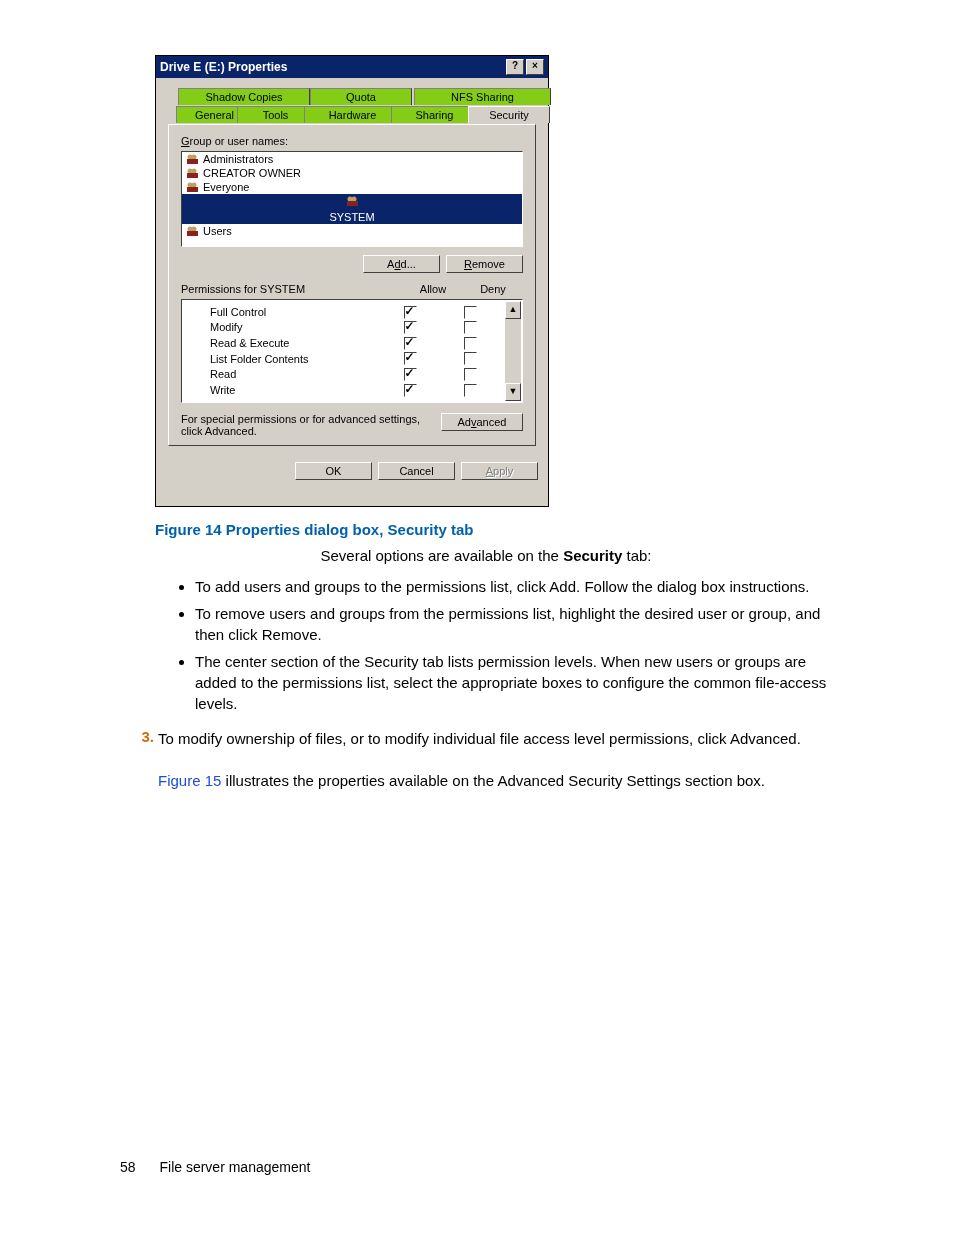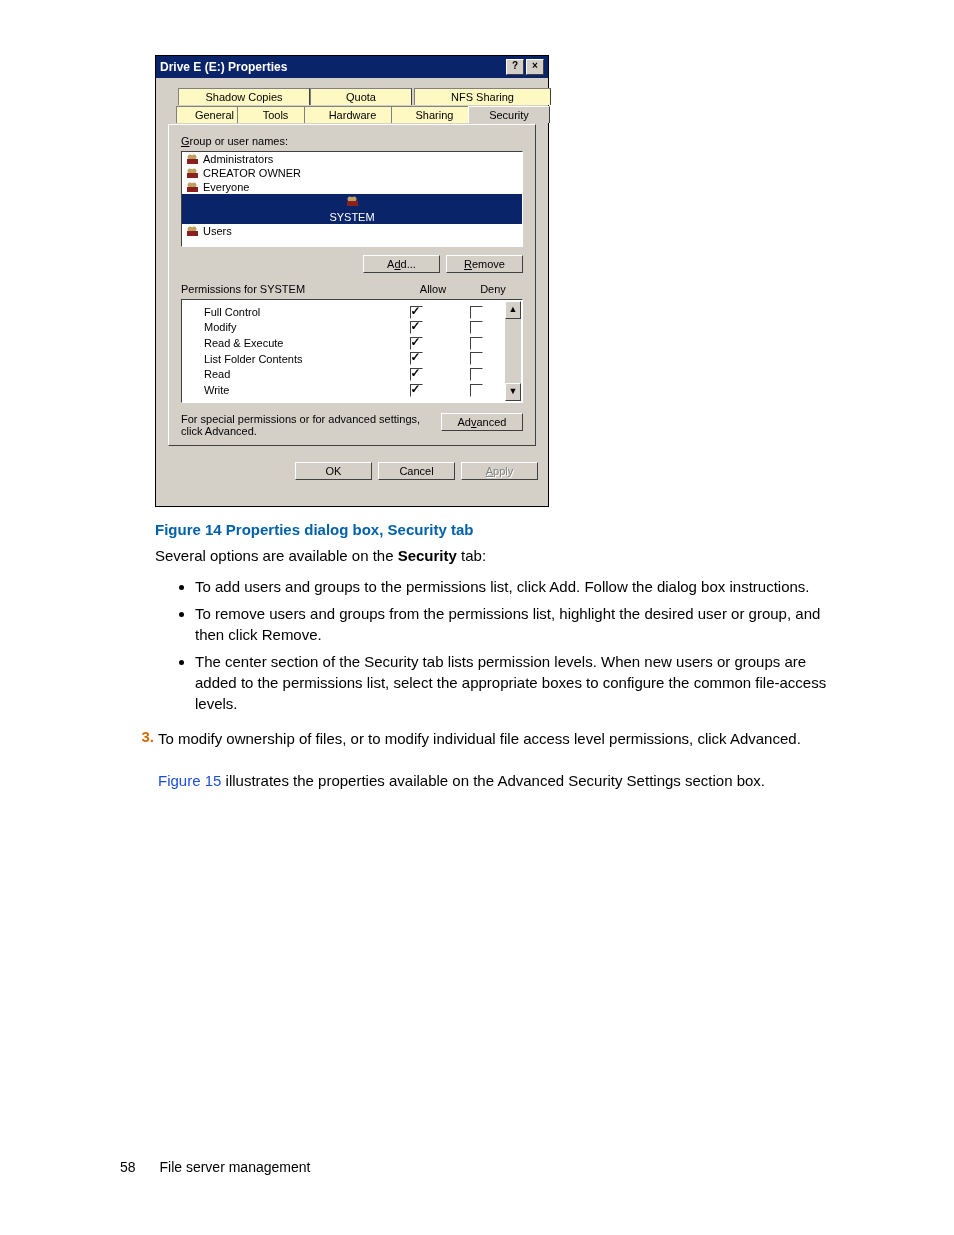--- a/index.html
+++ b/index.html
@@ -54,21 +54,21 @@
   }
   .tabs {
     position: relative;
     height: 36px;
     margin: 4px 4px 0 4px;
   }
   .tab {
     position: absolute;
     font-size: 11px;
     padding: 2px 10px;
-    background: #fef9c3;
+    background: #84cc16;
     border: 1px solid #808080;
     border-bottom: none;
     border-right-color:#404040;
     color: #000;
     text-align: center;
   }
   
   .tab.shadow { left: 8px;  top: 0; width: 110px; }
   .tab.quota  { left: 140px; top: 0; width: 80px; }
   .tab.nfs    { left: 244px; top: 0; width: 115px; }
@@ -150,21 +150,21 @@
     border:1px solid #808080;
     border-top-color:#404040; border-left-color:#404040;
     border-right-color:#fff; border-bottom-color:#fff;
     position:relative;
     padding: 4px 0;
   }
   .perm-row{
     display:flex;
     align-items:center;
     font-size:11px;
-    padding:1px 16px;
+    padding:1px 22px;
   }
   .perm-row .pname{flex:1; padding-left:6px;}
   .perm-row .acell{width:60px;text-align:center;}
   .perm-row .dcell{width:60px;text-align:center;}
   .cb{
     display:inline-block;width:13px;height:13px;
     border:1px solid #404040;
     border-right-color:#fff;border-bottom-color:#fff;
     background:#fff;
     position:relative;
@@ -210,22 +210,23 @@
 
   
   .figcap{
     color:#0061aa;
     font-weight:bold;
     font-size:15px;
     margin: 14px 0 8px 35px;
   }
   .para{
     font-size:15px;
-    margin: 0 20px 10px 35px;
+    margin: 0 20px 10px 18px;
     line-height:1.35;
+    text-align:center;
   }
   .para .b{font-weight:bold;}
   ul.doc{
     margin: 0 20px 14px 55px;
     padding-left: 20px;
     font-size:15px;
     line-height:1.4;
   }
   ul.doc li{margin-bottom:6px;}
   .ol-row{

